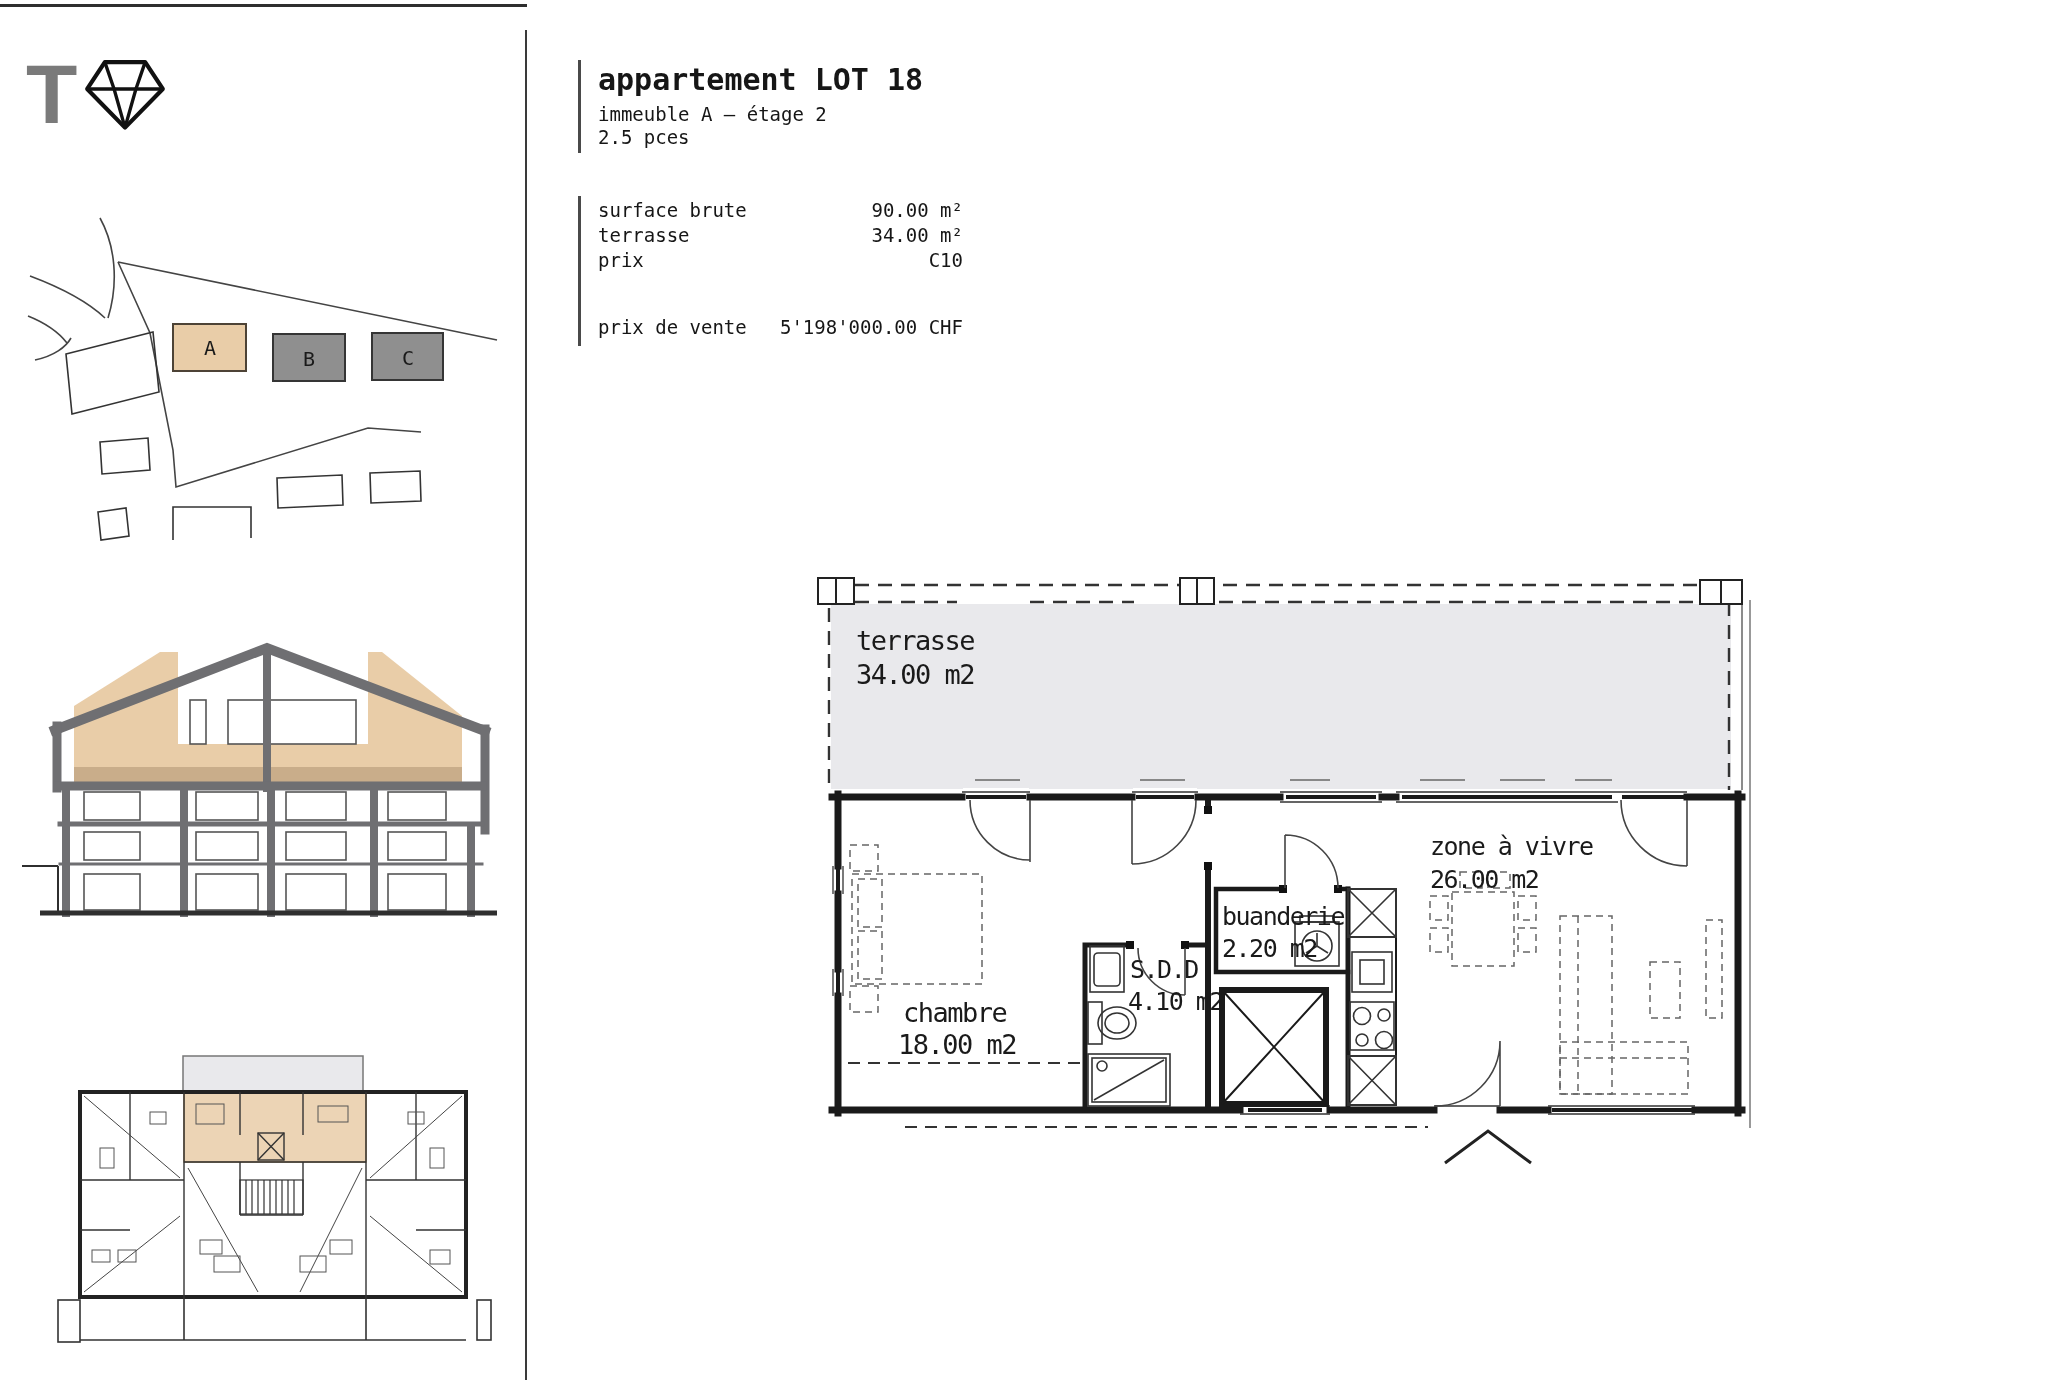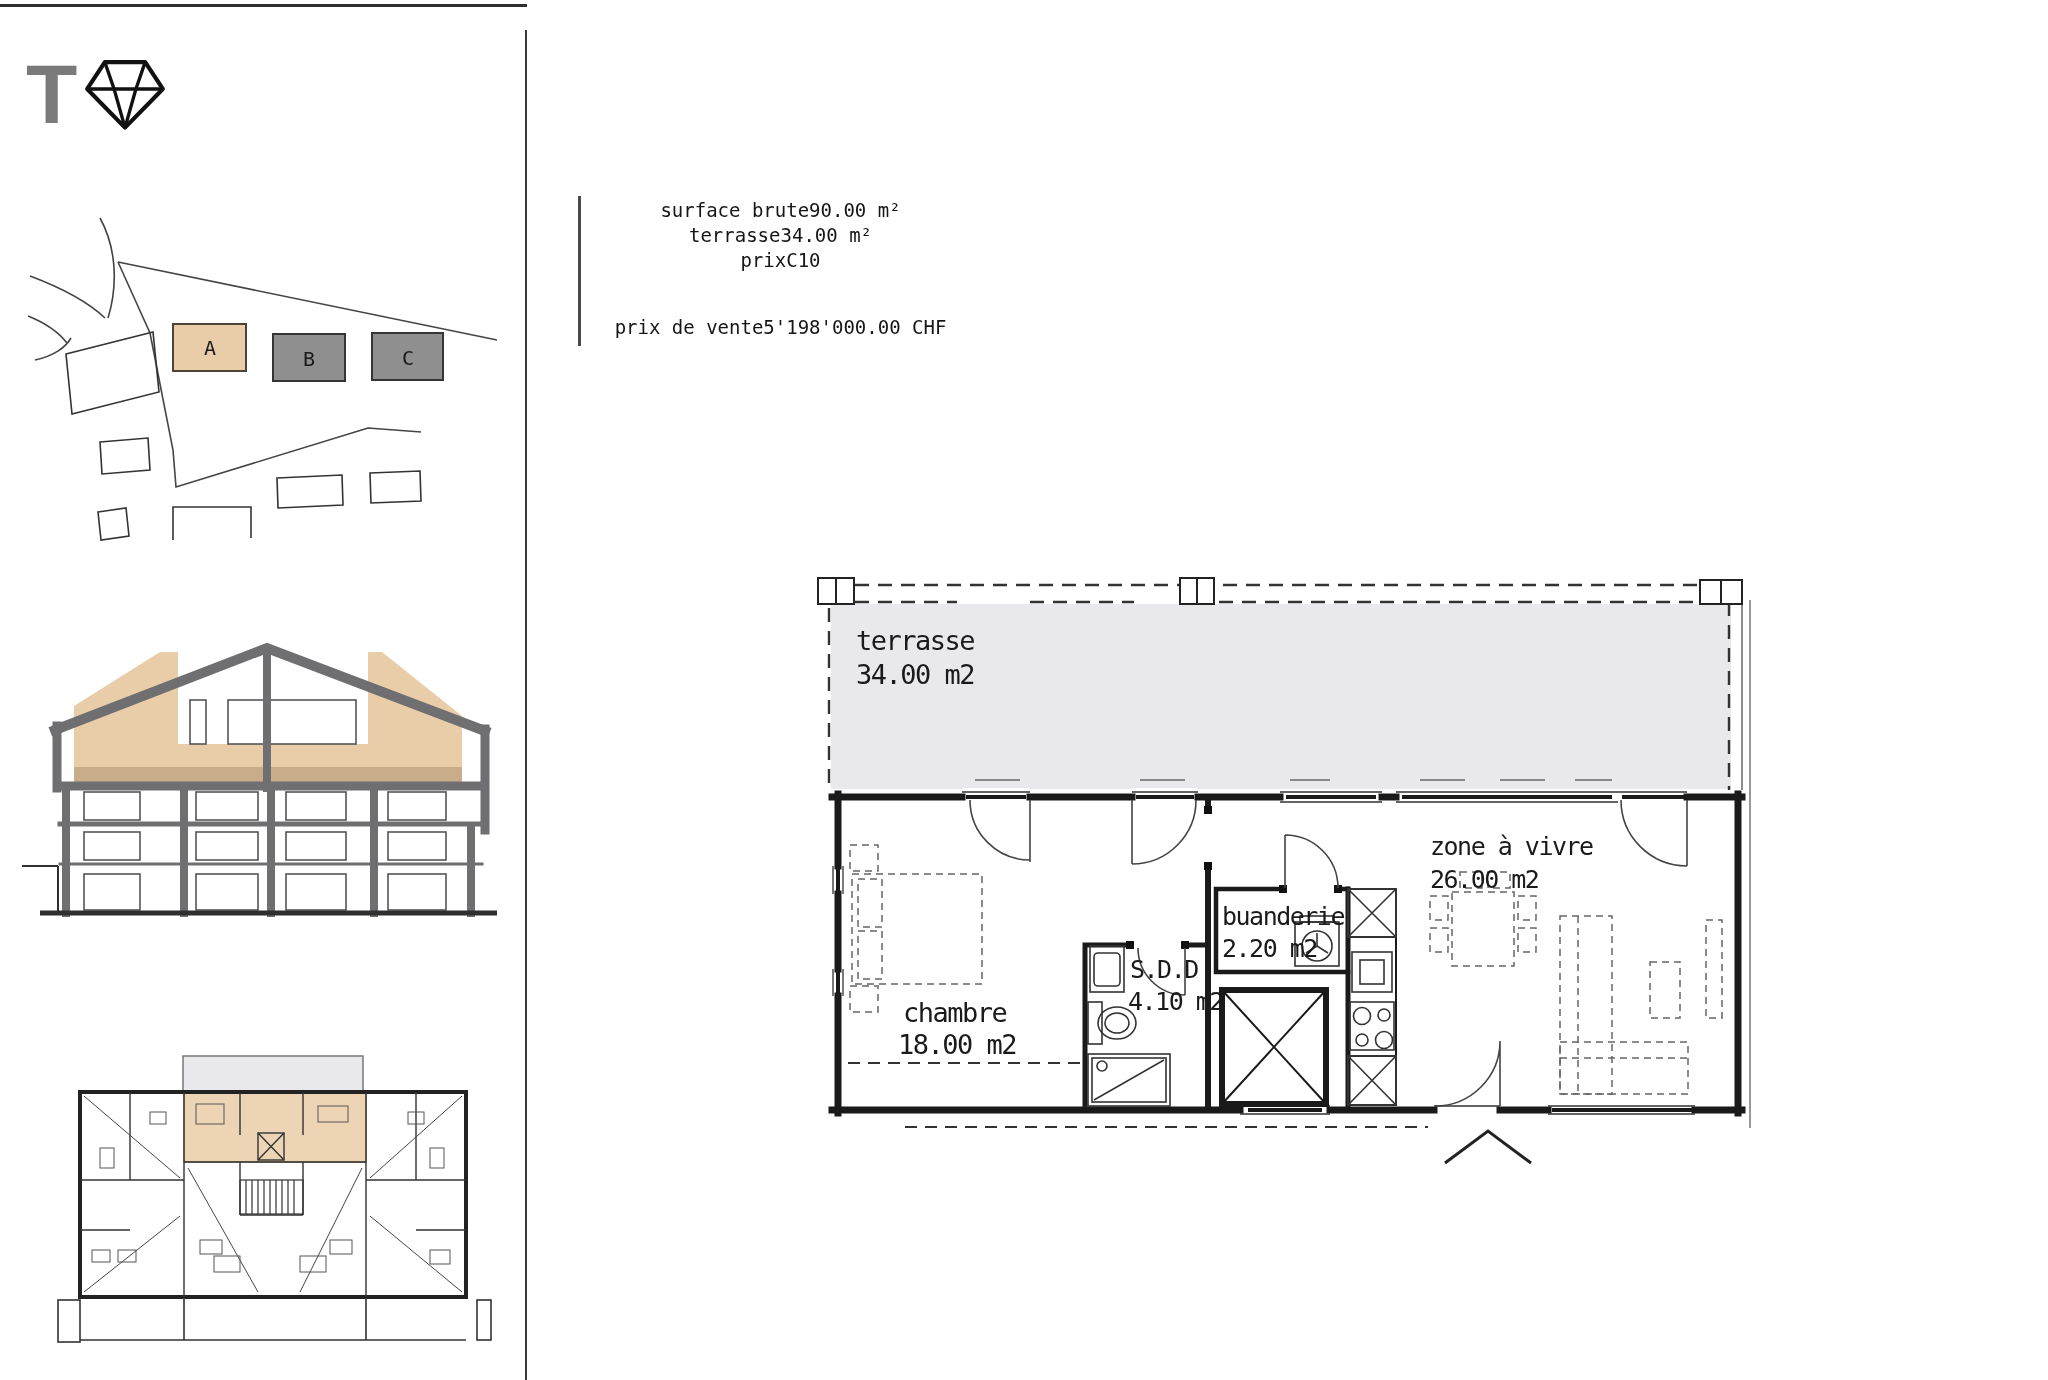--- a/index.html
+++ b/index.html
@@ -13,21 +13,21 @@
   .logo{left:26px;top:52px;display:flex;align-items:center;
         font-family:"Liberation Sans",sans-serif;font-weight:bold;
         font-size:84px;letter-spacing:3px;line-height:1;color:#7a7a7a;}
   .logo .gem{width:84px;height:82px;margin:0 3px;}
 
   .header-block{left:578px;top:60px;border-left:3px solid #4a4a4a;padding:2px 0 4px 17px;}
   .header-block h1{margin:0 0 6px 0;font-size:30px;font-weight:bold;letter-spacing:0;}
   .header-sub{font-size:19px;line-height:23px;}
 
   .info-block{left:578px;top:196px;width:365px;border-left:3px solid #4a4a4a;padding:2px 0 6px 17px;}
-  .info-row{display:flex;justify-content:center;font-size:19px;line-height:25px;}
+  .info-row{display:flex;justify-content:space-between;font-size:19px;line-height:25px;}
   .info-row.price{margin-top:42px;}
   .info-row .val{text-align:right;}
 
   svg text{font-family:"DejaVu Sans Mono",monospace;fill:#1a1a1a;}
   .room-name,.room-area{letter-spacing:-1.5px;}
 </style>
 </head>
 <body>
 
 <div class="page">
@@ -41,20 +41,25 @@
       <g fill="#ffffff" stroke="#111" stroke-width="5" stroke-linejoin="round">
         <polygon points="26,8 74,8 95,40 50,86 5,40"></polygon>
       </g>
       <g fill="none" stroke="#111" stroke-width="4" stroke-linejoin="round">
         <path d="M5,40 H95"></path>
         <path d="M26,8 L37,40 L50,86 M74,8 L63,40 L50,86"></path>
       </g>
     </svg>
   </div>
 
+  <div class="abs header-block">
+    <h1>appartement LOT 18</h1>
+    <div class="header-sub">immeuble A – étage 2</div>
+    <div class="header-sub">2.5 pces</div>
+  </div>
 
   <div class="abs info-block">
     <div class="info-row">
       <span>surface brute</span>
       <span class="val">90.00 m²</span>
     </div>
     <div class="info-row">
       <span>terrasse</span>
       <span class="val">34.00 m²</span>
     </div>

